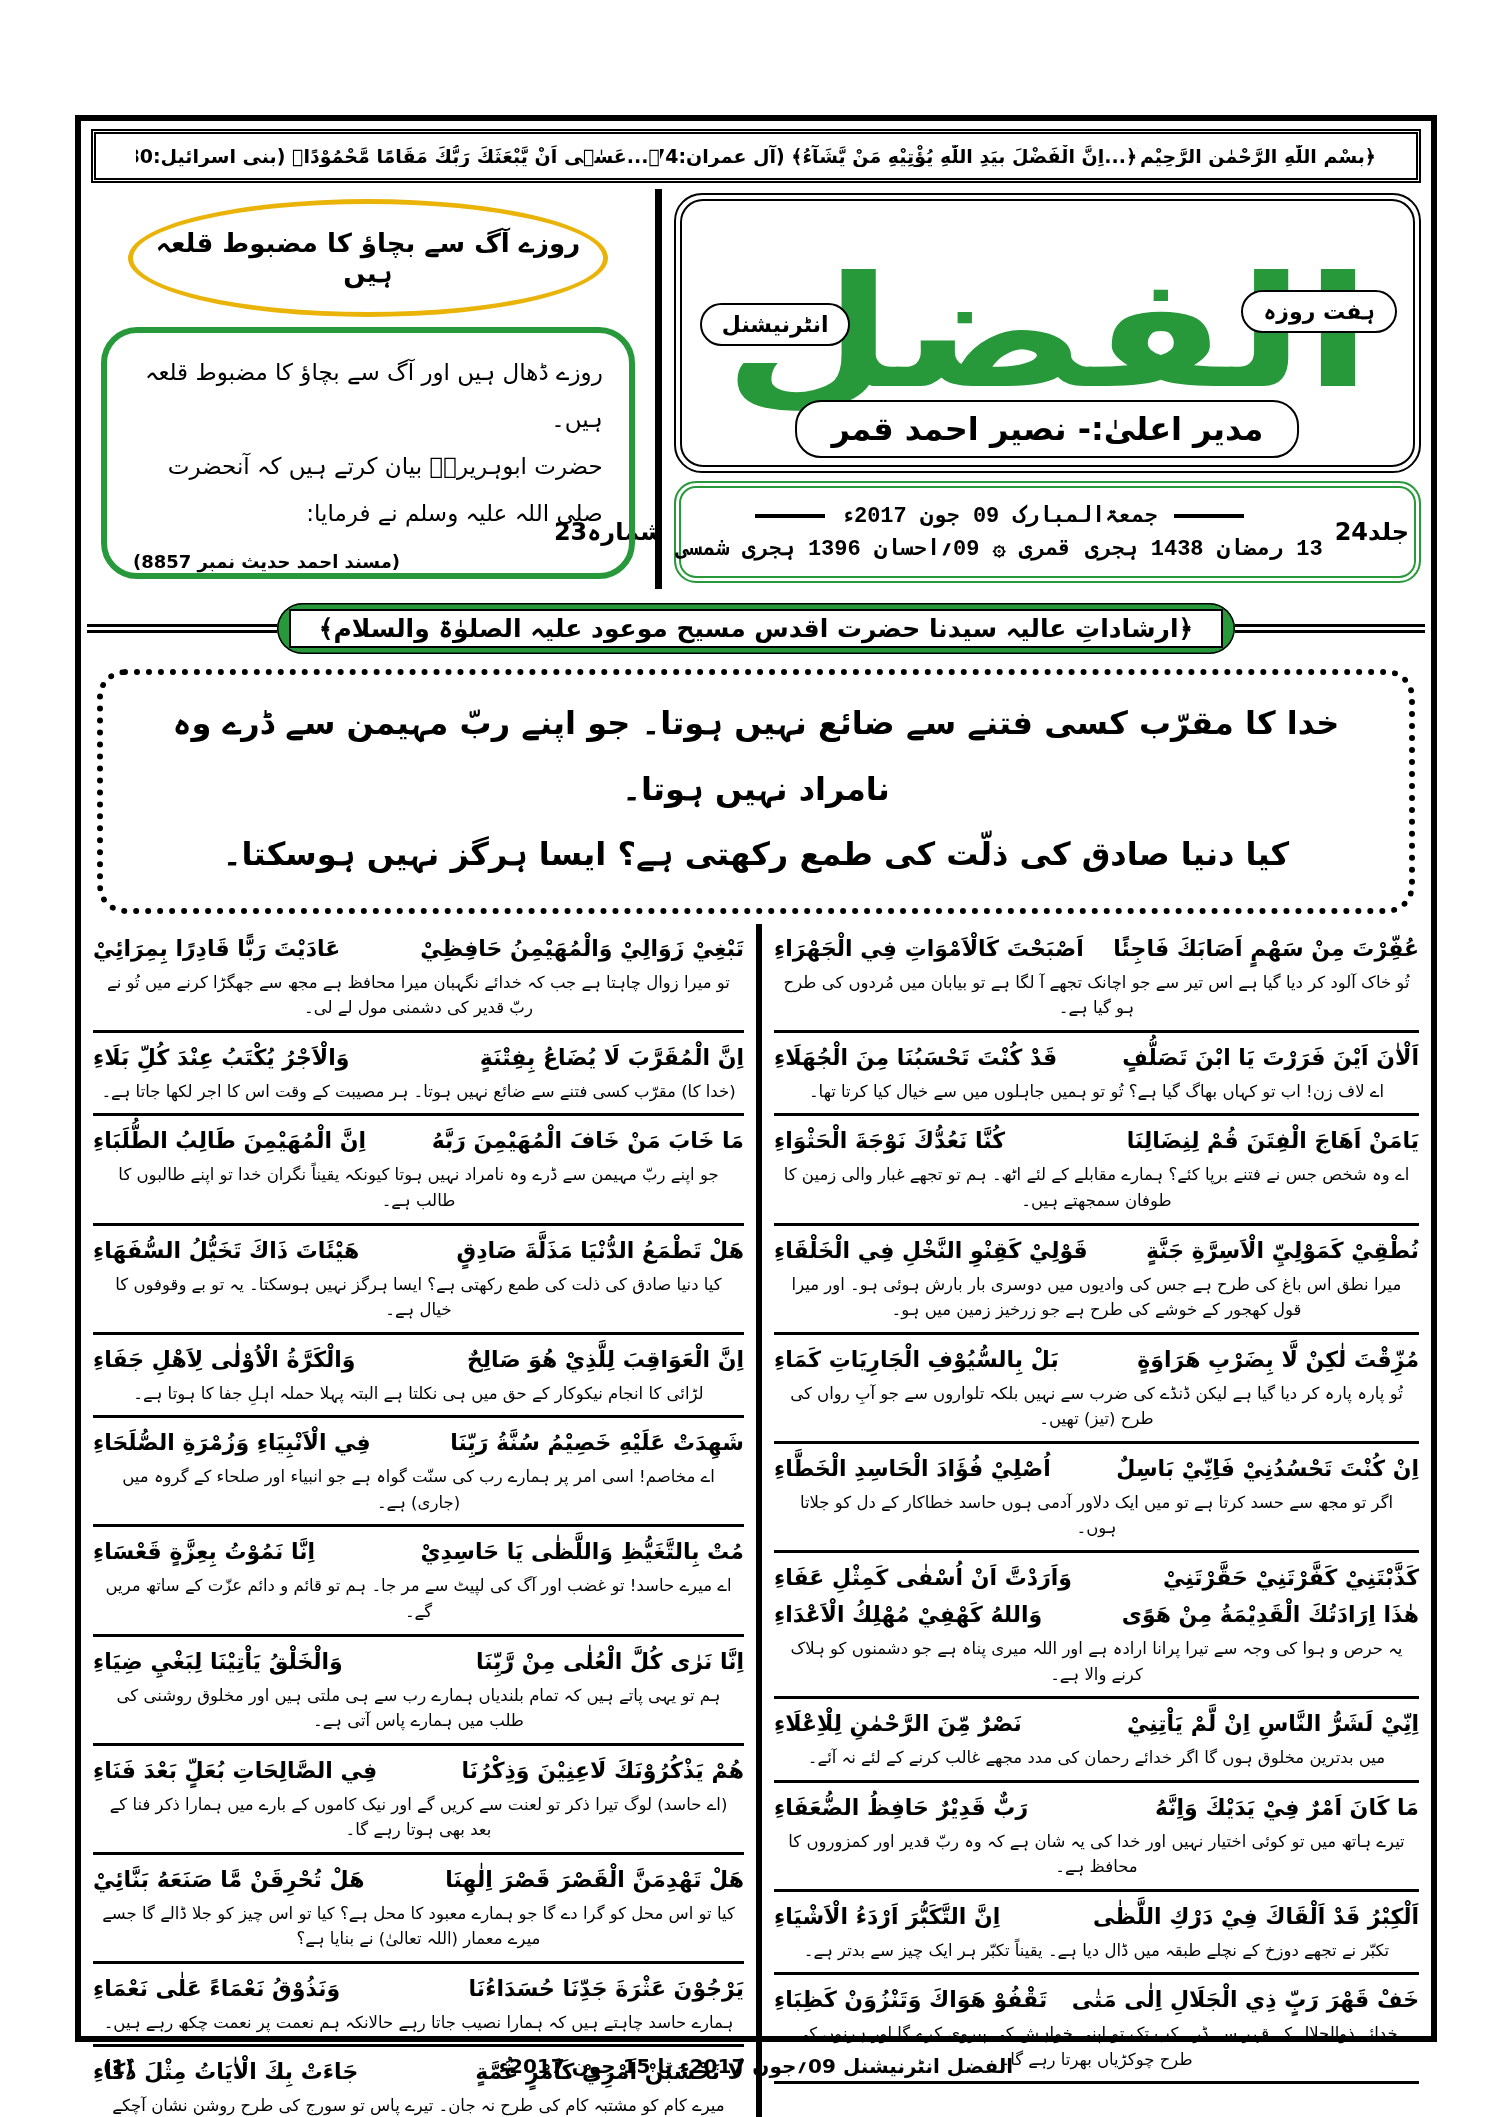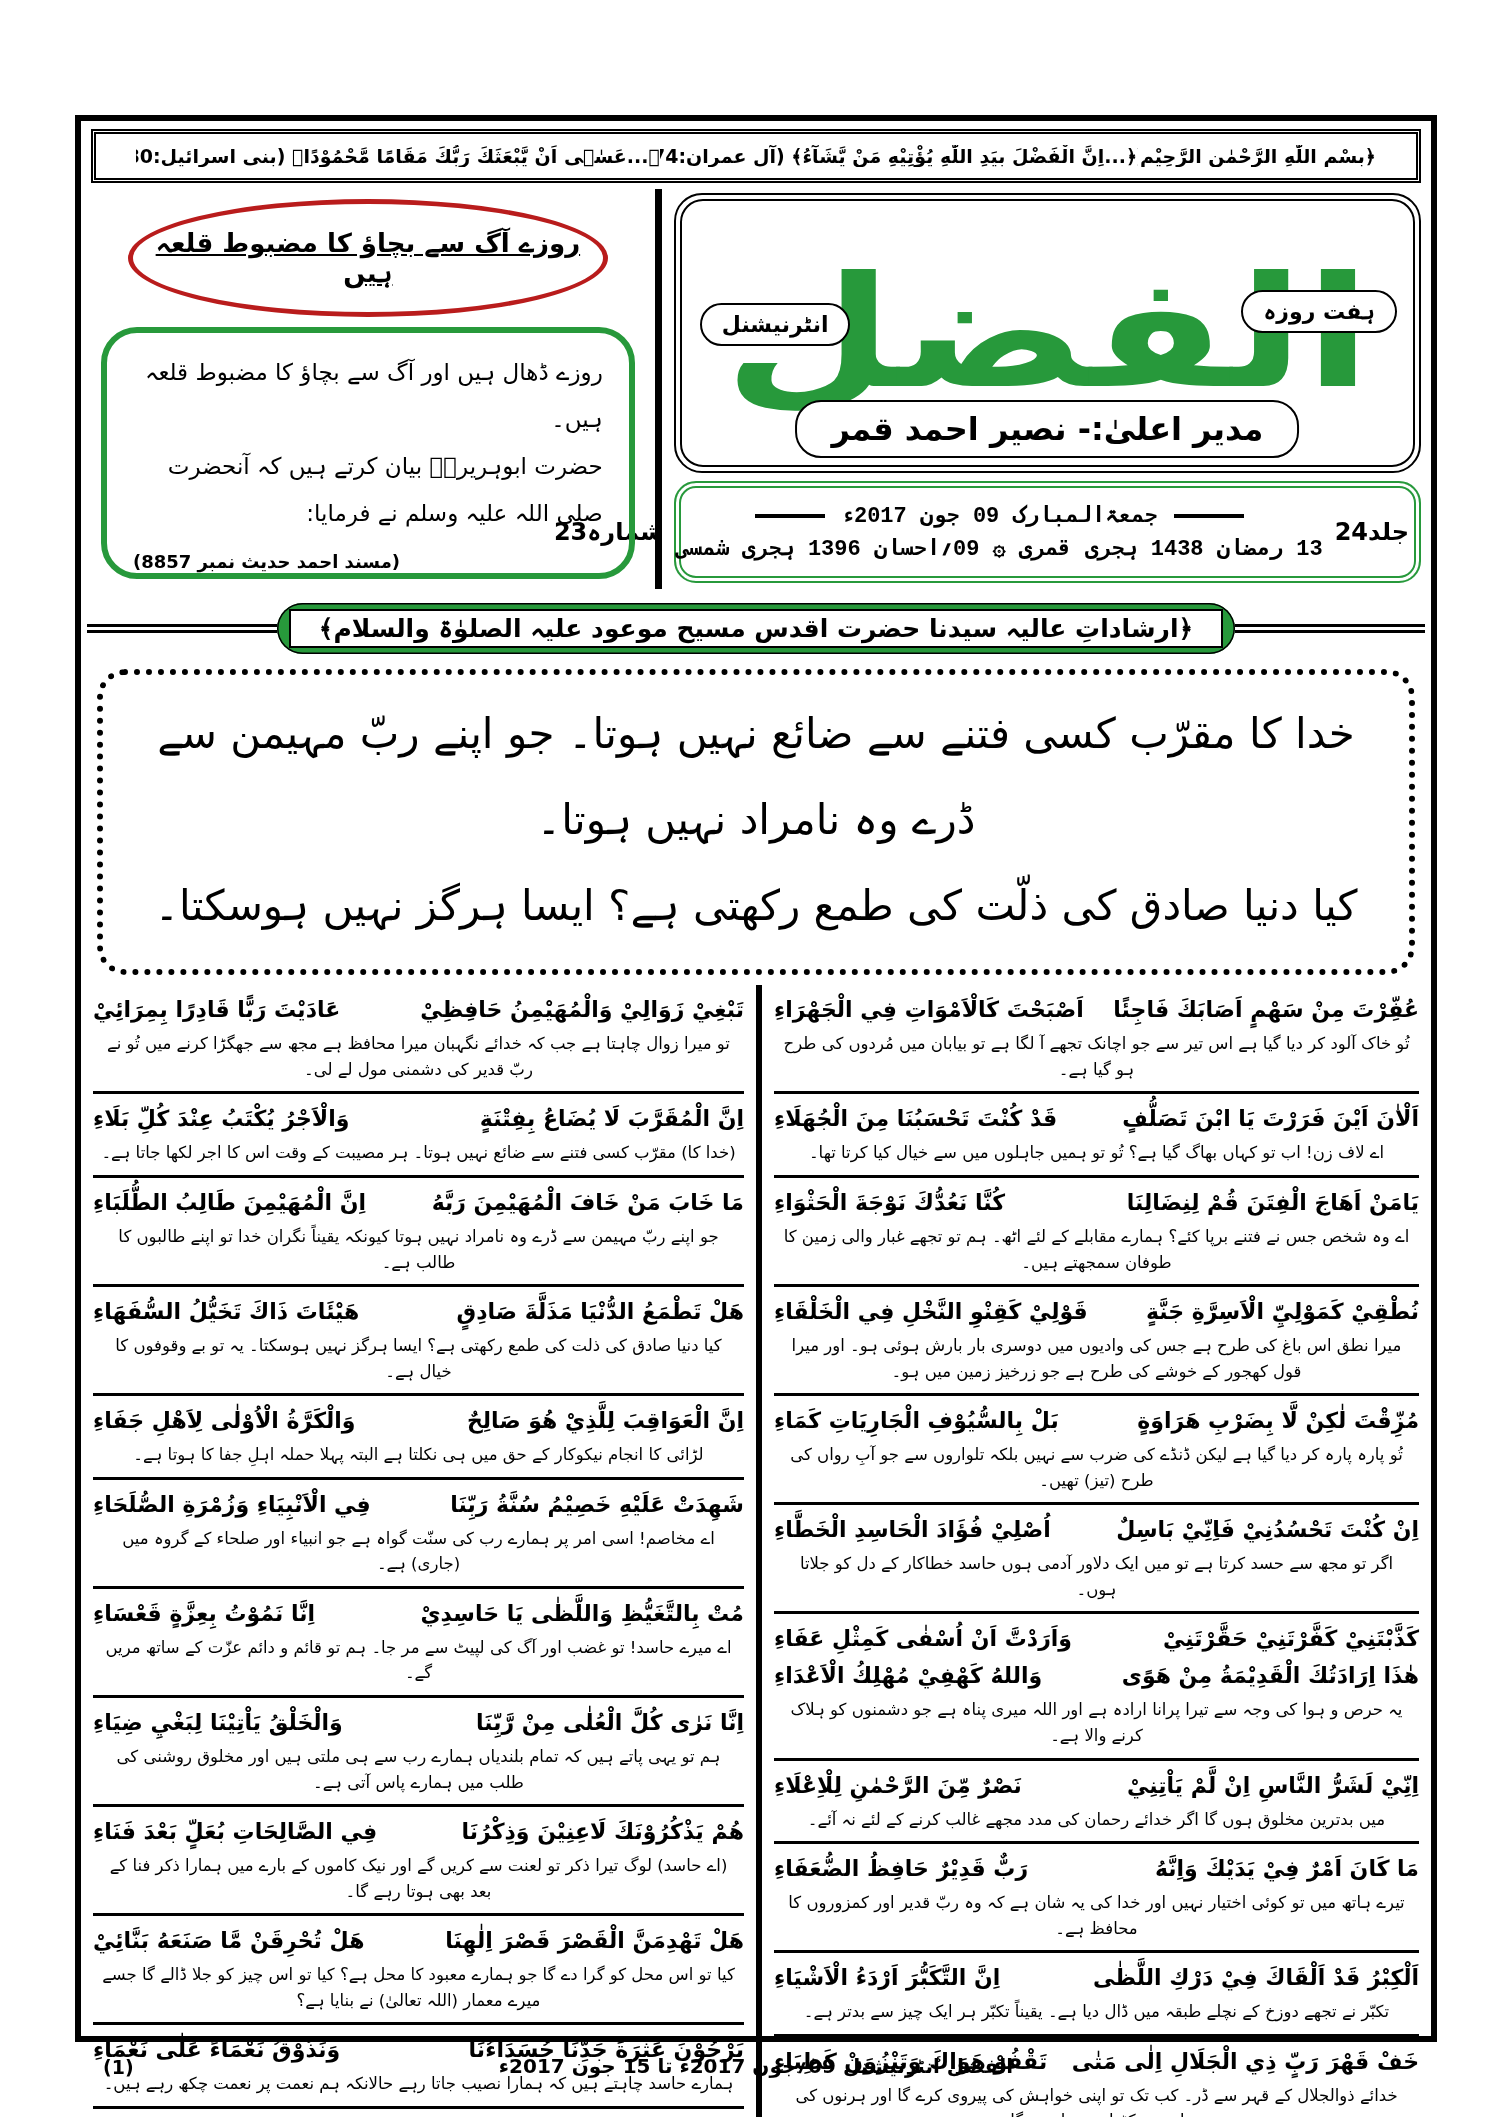--- a/index.html
+++ b/index.html
@@ -27,33 +27,33 @@
   .editor-pill{position:absolute;bottom:13px;left:50%;transform:translateX(-50%);border:2.5px solid #000;border-radius:26px;padding:8px 34px;font-size:32px;font-weight:bold;background:#fff;z-index:3;white-space:nowrap;}
 
   .date-bar{margin-top:8px;height:102px;box-sizing:border-box;border:2px solid #27993b;border-radius:22px;box-shadow:inset 0 0 0 3px #fff,inset 0 0 0 5px #27993b;display:flex;direction:rtl;align-items:stretch;padding:0 10px;}
   .date-cell{display:flex;align-items:center;justify-content:center;font-weight:bold;font-size:24px;white-space:nowrap;}
   .date-sep{width:5px;background:#000;margin:13px 6px;}
   .date-center{flex:1;display:flex;flex-direction:column;align-items:center;justify-content:center;font-weight:bold;font-size:22px;gap:6px;font-family:Liberation Mono, monospace;}
   .date-row1{display:flex;align-items:center;gap:16px;width:100%;justify-content:center;}
   .date-row1::before,.date-row1::after{content:"";width:70px;border-top:4px solid #000;}
   .date-row2{white-space:nowrap;}
 
-  .hadith-ellipse{width:480px;height:118px;margin:0 auto;border:5px solid #b91c1c;border-radius:50%;display:flex;align-items:center;justify-content:center;font-size:26px;font-weight:bold;text-align:center;box-sizing:border-box;padding:0 16px;text-decoration:underline;}
+  .hadith-ellipse{width:480px;height:118px;margin:0 auto;border:5px solid #eab308;border-radius:50%;display:flex;align-items:center;justify-content:center;font-size:26px;font-weight:bold;text-align:center;box-sizing:border-box;padding:0 16px;}
   .hadith-box{margin:10px auto 0;border:6px solid #27993b;border-radius:36px;box-sizing:border-box;height:252px;padding:16px 26px 10px;font-size:23px;line-height:2.05;text-align:right;}
   .hadith-source{font-size:18px;font-weight:bold;text-align:left;margin-top:6px;}
 
   
   .banner-row{display:flex;align-items:center;margin-top:10px;height:58px;padding:0 6px;}
   .banner-line{flex:1;height:9px;border-top:3px solid #000;border-bottom:3px solid #000;box-sizing:border-box;}
   .banner-pill{background:#27993b;border-radius:30px;padding:6px 12px;box-shadow:0 0 0 1.5px #000 inset;}
   .banner-inner{background:#fff;border:2px solid #000;padding:3px 28px;font-size:25px;font-weight:bold;white-space:nowrap;}
 
   
   .quote-box{margin:12px 16px 0;border:6px dotted #000;border-radius:28px;padding:16px 28px 20px;text-align:center;}
-  .quote-line{font-size:42px;font-weight:normal;line-height:2.05;}
+  .quote-line{font-size:32px;font-weight:bold;line-height:2.05;}
 
   
   .poetry{display:flex;direction:rtl;margin-top:10px;align-items:stretch;}
   .pcol{width:50%;box-sizing:border-box;padding:0 10px;}
   .pcol-right{border-left:6px solid #000;}
   .entry{padding:12px 2px 0;}
   .couplet{display:flex;justify-content:space-between;direction:rtl;font-size:22px;font-weight:bold;gap:14px;white-space:nowrap;}
   .trans{margin-top:9px;padding:0 4px 9px;border-bottom:3px solid #000;font-size:16.5px;text-align:center;line-height:1.55;}
 
   

